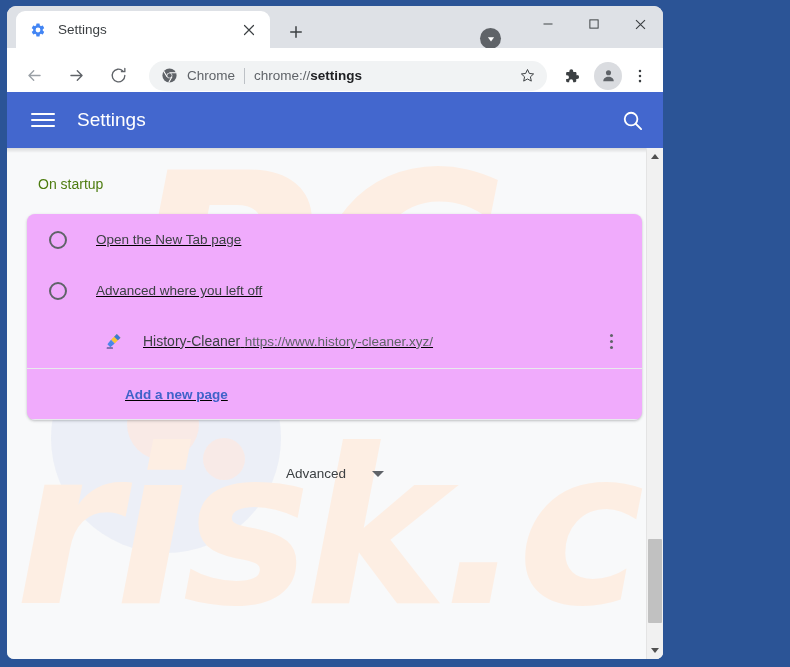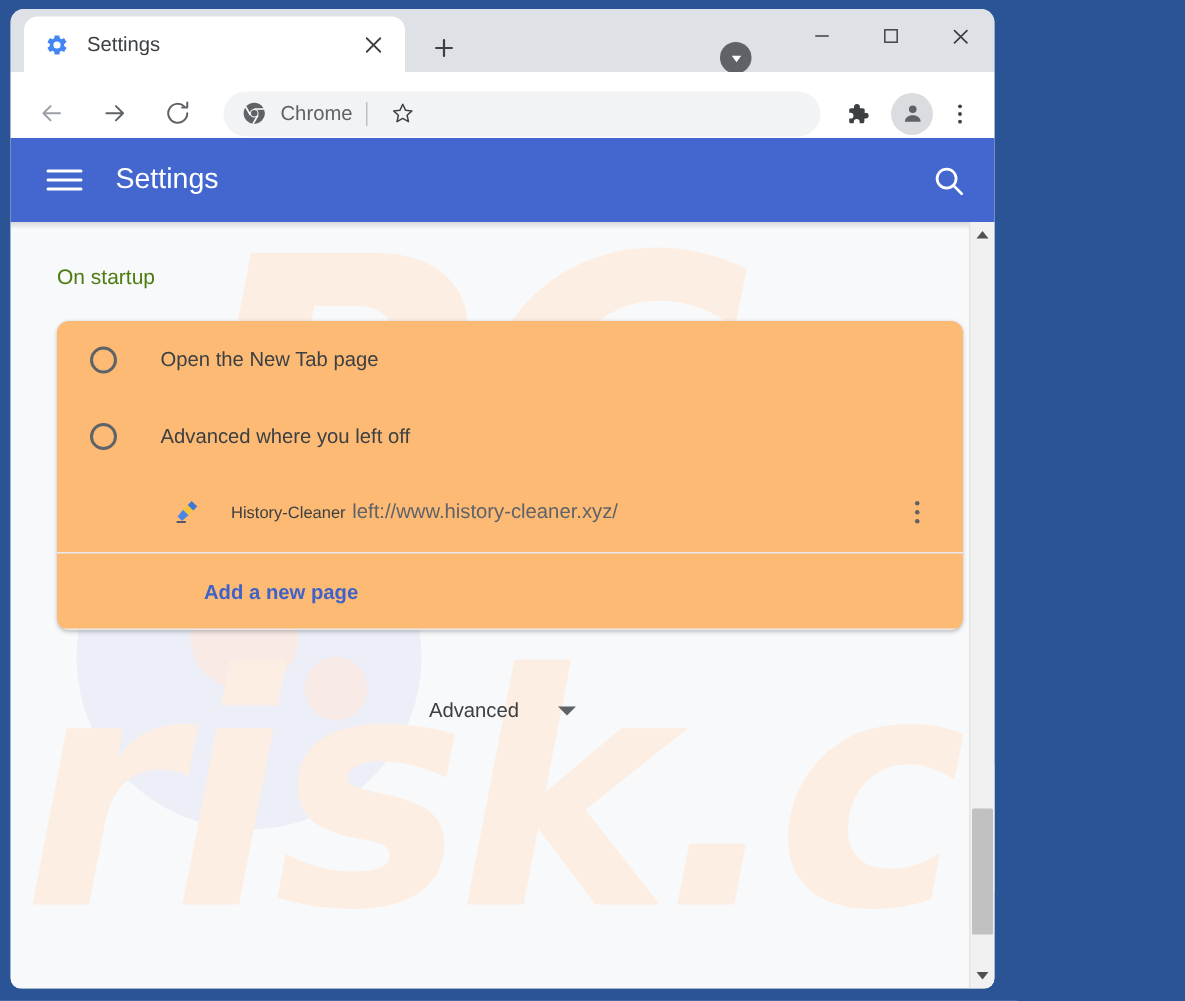--- a/index.html
+++ b/index.html
@@ -280,25 +280,26 @@
     position: relative;
     z-index: 2;
     font-size: 14px;
     color: #4d7c0f;
     padding: 28px 0 0 31px;
   }
 
   .card {
     position: relative;
     z-index: 2;
-    margin: 22px 21px 0 31px;
-    background: #fdba74;
+    margin: 22px 21px 0 20px;
+    background: #f0abfc;
     border-radius: 8px;
     box-shadow: 0 1px 3px rgba(60,64,67,0.22), 0 1px 2px rgba(60,64,67,0.10);
     overflow: hidden;
+    text-decoration: underline;
   }
 
   .radio-row {
     display: flex;
     align-items: center;
     height: 51px;
     padding: 0 20px 0 22px;
     background: transparent;
   }
   .radio {
@@ -338,21 +339,21 @@
   .site-favicon {
     width: 20px; height: 20px;
     flex: 0 0 20px;
     margin-right: 18px;
   }
   .site-text {
     flex: 1;
     min-width: 0;
   }
   .site-name {
-    font-size: 11px;
+    font-size: 14px;
     color: #3c4043;
     line-height: 1.6;
     white-space: nowrap;
     overflow: hidden;
     text-overflow: ellipsis;
   }
   .site-url {
     font-size: 13.5px;
     color: #5f6368;
     line-height: 1.6;
@@ -535,20 +536,21 @@
         <span class="omni-chrome-icon">
           <svg viewBox="0 0 24 24" width="17" height="17">
             <circle cx="12" cy="12" r="10" fill="#5f6368"></circle>
             <circle cx="12" cy="12" r="4" fill="#ffffff"></circle>
             <path d="M12 8 H21.3 M8.5 13.9 L3.9 5.9 M15.5 13.9 L10.9 21.9" stroke="#ffffff" stroke-width="1.5"></path>
             <circle cx="12" cy="12" r="3.1" fill="#5f6368"></circle>
           </svg>
         </span>
         <span class="omni-label">Chrome</span>
         <span class="omni-sep"></span>
+        <span class="omni-url"><span>chrome://</span><span class="url-host">settings</span></span>
         <span class="omni-star">
           <svg viewBox="0 0 24 24" width="17" height="17">
             <path d="M12 3.5 L14.6 9.1 L20.6 9.8 L16.1 13.9 L17.4 19.9 L12 16.9 L6.6 19.9 L7.9 13.9 L3.4 9.8 L9.4 9.1 Z" stroke="#3c4043" stroke-width="1.4" fill="none" stroke-linejoin="round"></path>
           </svg>
         </span>
       </div>
 
       <div class="tb-btn">
         <svg viewBox="0 0 24 24" width="18" height="18">
           <path fill="#3c4043" d="M20.5 11h-1.2V8.4c0-.9-.7-1.6-1.6-1.6H15V5.6a2.6 2.6 0 1 0-5.2 0v1.2H7.1c-.9 0-1.6.7-1.6 1.6v2.5h1.2a2.6 2.6 0 1 1 0 5.2H5.5v2.5c0 .9.7 1.6 1.6 1.6h2.5v-1.2a2.6 2.6 0 1 1 5.2 0v1.2h2.6c.9 0 1.6-.7 1.6-1.6v-2.6h1.2a2.6 2.6 0 0 0 0-5.2z"></path>
@@ -614,21 +616,21 @@
           <span class="site-favicon">
             <svg viewBox="0 0 24 24" width="20" height="20">
               <path d="M14.2 3.6 L18.6 8 L11.6 15 L7.2 10.6 Z" fill="#f7c33a"></path>
               <path d="M14.2 3.6 L18.6 8 L15.4 11.2 L11 6.8 Z" fill="#3b78d8"></path>
               <path d="M7.2 10.6 L11.6 15 L6.4 19.4 L2.9 15.9 Z" fill="#4a86e8"></path>
               <path d="M2.6 20.4 L9 20.4" stroke="#1f3864" stroke-width="1.3" stroke-linecap="round"></path>
             </svg>
           </span>
           <span class="site-text">
             <span class="site-name">History-Cleaner</span>
-            <span class="site-url">left://www.history-cleaner.xyz/</span>
+            <span class="site-url">https://www.history-cleaner.xyz/</span>
           </span>
           <span class="site-menu">
             <i></i>
               <i></i>
               <i></i>
           </span>
         </div>
 
         <div class="link-row">
           <span class="link-text">Add a new page</span>

